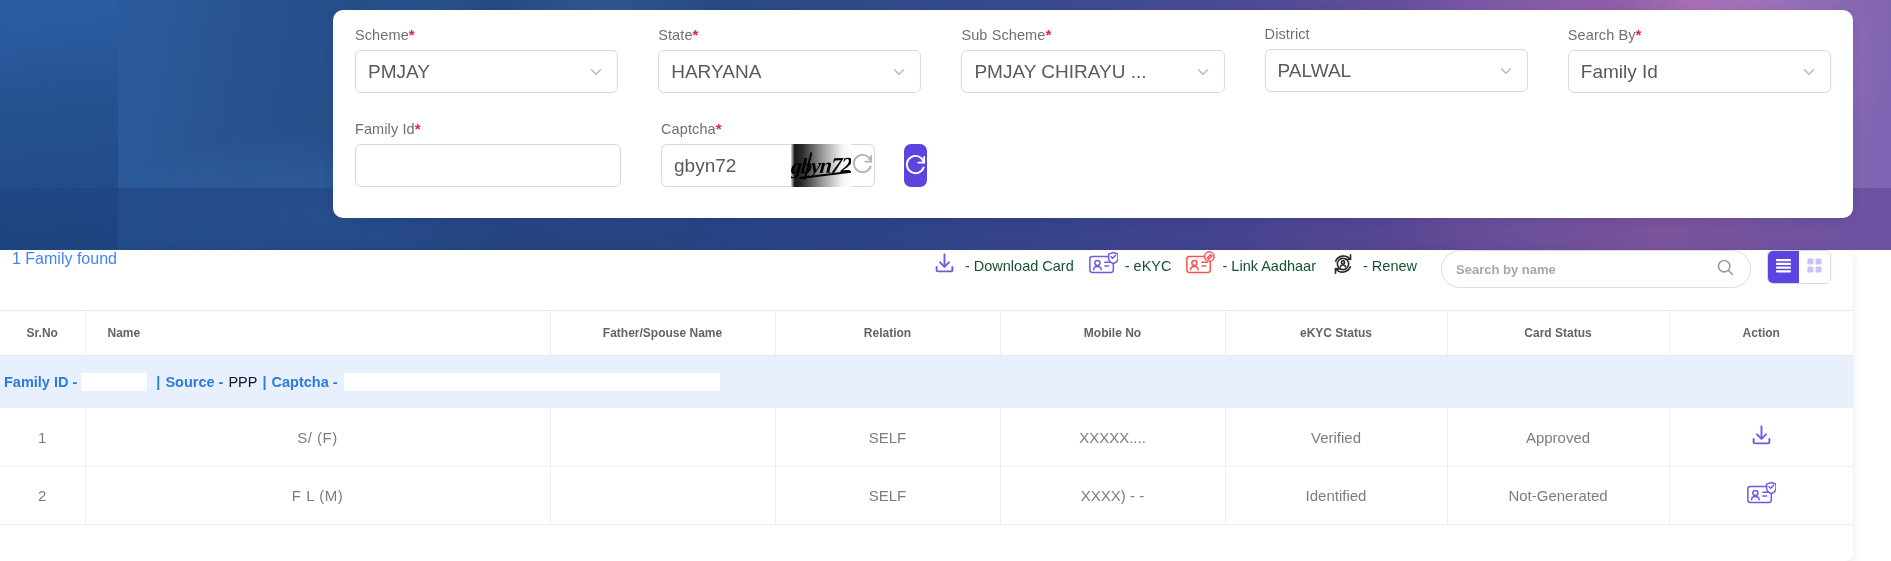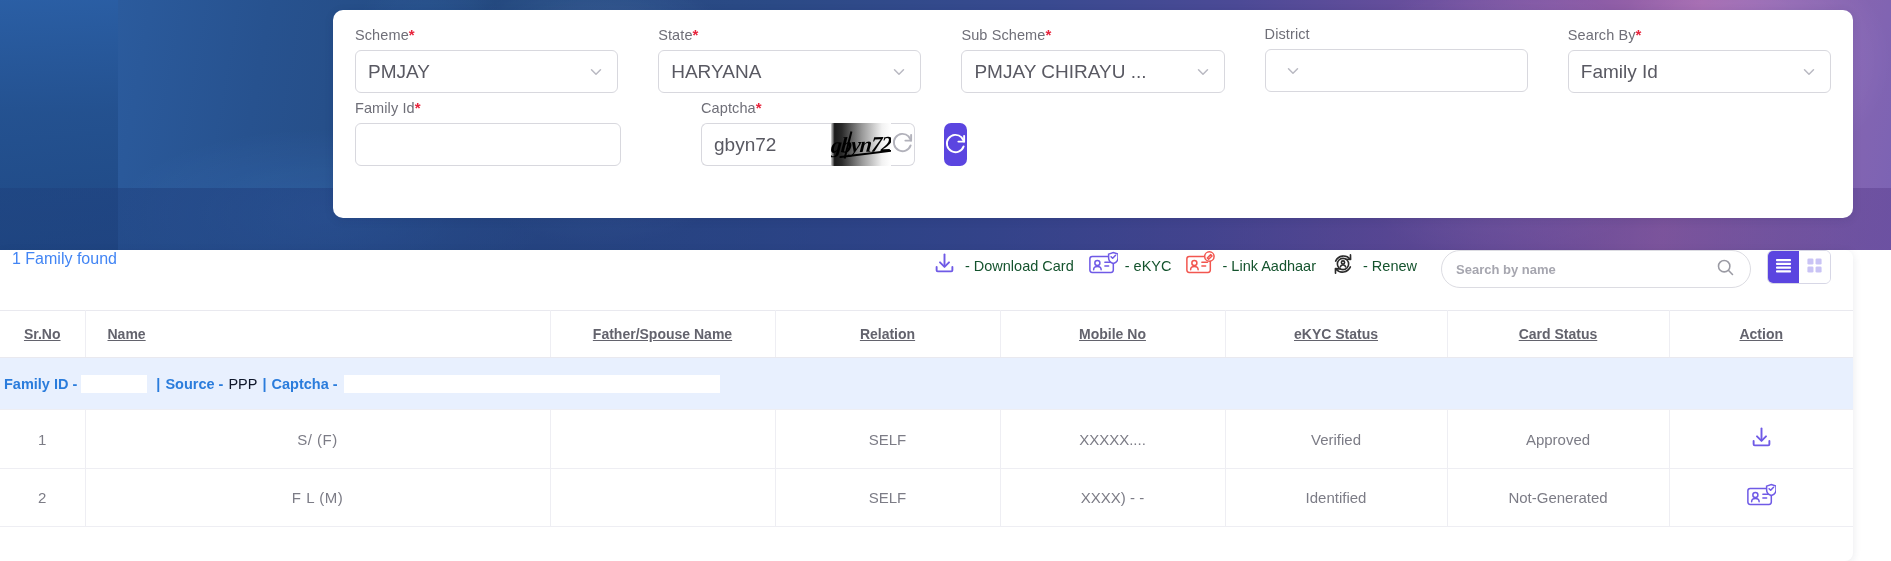--- a/index.html
+++ b/index.html
@@ -53,21 +53,21 @@
   
   .search-card {
     position: absolute; left: 333px; top: 10px;
     width: 1520px; height: 208px;
     background: #ffffff;
     border-radius: 10px;
     box-shadow: 0 2px 10px rgba(25,35,70,.12);
     padding: 16px 22px 0 22px;
   }
   .form-row { display: flex; gap: 0; }
-  .form-row.row2 { margin-top: 6px; gap: 40px; }
+  .form-row.row2 { margin-top: 27px; }
   .field { width: 266px; margin-right: 40px; }
   .field:last-child { margin-right: 0; }
   .field-label {
     font-size: 14.5px; color: #6f6f78; letter-spacing: .1px;
     margin-bottom: 7px; display: block; white-space: nowrap;
   }
   .req { color: #e8253d; font-weight: 700; font-size: 15px; }
   .select-box, .text-box {
     width: 100%; height: 43px;
     border: 1px solid #d8d8de; border-radius: 6px;
@@ -160,25 +160,24 @@
     border: 1px solid #d7d7e6; border-radius: 6px; overflow: hidden;
     height: 34px;
   }
   .vt-btn { width: 31px; height: 32px; display: flex; align-items: center; justify-content: center; cursor: pointer; }
   .vt-btn.active { background: #5b45e0; }
   .vt-btn.inactive { background: #fff; }
 
   
   table.grid { width: 100%; border-collapse: collapse; table-layout: fixed; }
   table.grid th {
-    font-size: 14px; color: #63636d; font-weight: 600;
+    font-size: 12px; color: #63636d; font-weight: 600;
     padding: 15px 0; text-align: center;
     border-top: 1px solid #e9e9ef; border-bottom: 1px solid #e9e9ef;
     border-right: 1px solid #eeeef3;
-    text-decoration: underline;
   }
   table.grid th.name-col { text-align: left; padding-left: 22px; }
   table.grid th:last-child { border-right: none; }
   table.grid td {
     font-size: 15px; color: #7c7c86; text-align: center;
     padding: 14px 4px; border-bottom: 1px solid #eeeef3;
     border-right: 1px solid #eeeef3;
     height: 52px;
   }
   table.grid td:last-child { border-right: none; }
@@ -249,20 +248,21 @@
             <svg width="18" height="18" viewBox="0 0 24 24" fill="none" stroke="currentColor" stroke-width="2" stroke-linecap="round" stroke-linejoin="round">
                 <polyline points="6 9 12 15 18 9"></polyline>
               </svg>
           </span>
         </div>
       </div>
 
       <div class="field">
         <span class="field-label">District</span>
         <div class="select-box">
+          <span class="val">PALWAL</span>
           <span class="chev">
             <svg width="18" height="18" viewBox="0 0 24 24" fill="none" stroke="currentColor" stroke-width="2" stroke-linecap="round" stroke-linejoin="round">
                 <polyline points="6 9 12 15 18 9"></polyline>
               </svg>
           </span>
         </div>
       </div>
 
       <div class="field">
         <span class="field-label"><span>Search By</span><span class="req">*</span></span>

